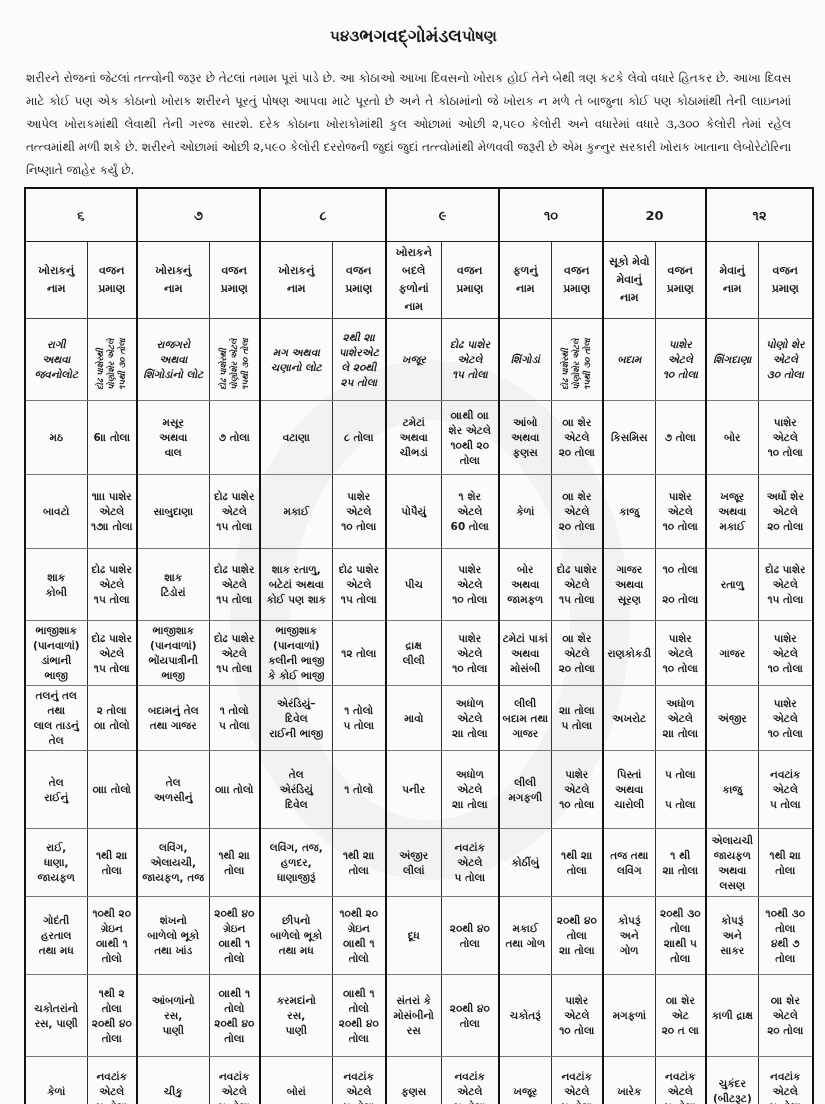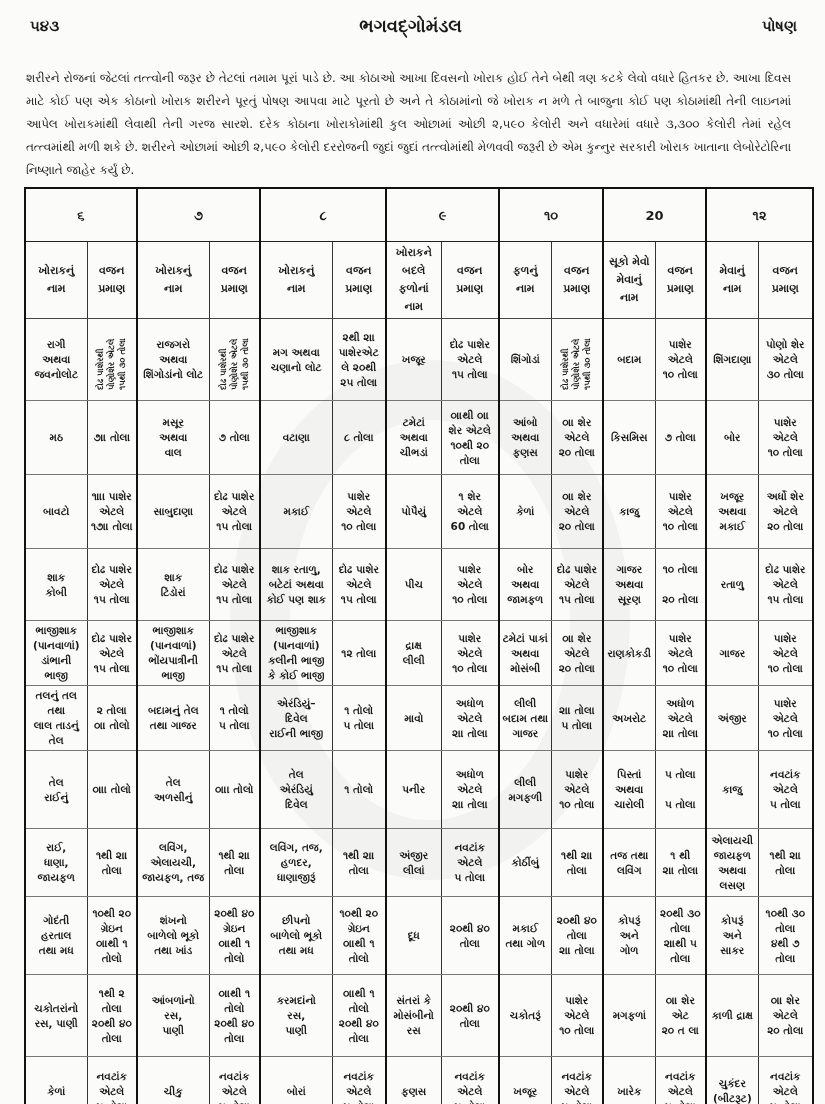--- a/index.html
+++ b/index.html
@@ -13,23 +13,23 @@
     }
     .watermark {
       position: absolute; left: 230px; top: 360px;
       width: 400px; height: 520px;
       border-radius: 50%;
       border: 60px solid rgba(0,0,0,0.035);
       box-sizing: border-box;
       pointer-events: none;
     }
     .header {
-      position: absolute; top: 14px; left: 30px; right: 28px;
+      position: absolute; top: 24px; left: 30px; right: 28px;
       height: 24px;
-      display: flex; justify-content: space-between; align-items: center;
+      display: flex; justify-content: center; align-items: center;
       font-weight: bold; font-size: 15px;
     }
     .header .title { font-size: 18px; }
     .intro {
       position: absolute; top: 55px; left: 26px; right: 34px;
       font-size: 12px; line-height: 23px;
       font-weight: normal;
       text-align: justify;
       letter-spacing: -0.1px;
     }
@@ -138,21 +138,21 @@
 નામ</th>
           <th class="w cell">વજન
 પ્રમાણ</th>
           <th class="n cell">મેવાનું
 નામ</th>
           <th class="w cell">વજન
 પ્રમાણ</th>
         </tr>
     </thead>
     <tbody id="tbody">
-        <tr class="row" style="height: 82px;">
+        <tr class="row" style="height: 82px; font-style: italic;">
           <td class="n"><span class="cell">રાગી
 અથવા
 જવનોલોટ</span></td>
           <td class="w"><span class="vert">દોઢ પાશેરથી
 પોણોશેર એટલે
 ૧૫થી ૩૦ તોલા</span></td>
           <td class="n"><span class="cell">રાજગરો
 અથવા
 શિંગોડાંનો લોટ</span></td>
           <td class="w"><span class="vert">દોઢ પાશેરથી
@@ -176,21 +176,21 @@
           <td class="w"><span class="cell">પાશેર
 એટલે
 ૧૦ તોલા</span></td>
           <td class="n"><span class="cell">શિંગદાણા</span></td>
           <td class="w"><span class="cell">પોણો શેર
 એટલે
 ૩૦ તોલા</span></td>
         </tr>
         <tr class="row" style="height: 74px;">
           <td class="n"><span class="cell">મઠ</span></td>
-          <td class="w"><span class="cell">૭॥ તોલા</span></td>
+          <td class="w"><span class="cell">6॥ તોલા</span></td>
           <td class="n"><span class="cell">મસૂર
 અથવા
 વાલ</span></td>
           <td class="w"><span class="cell">૭ તોલા</span></td>
           <td class="n"><span class="cell">વટાણા</span></td>
           <td class="w"><span class="cell">૮ તોલા</span></td>
           <td class="n"><span class="cell">ટમેટાં
 અથવા
 ચીભડાં</span></td>
           <td class="w"><span class="cell">૦॥થી ૦॥

